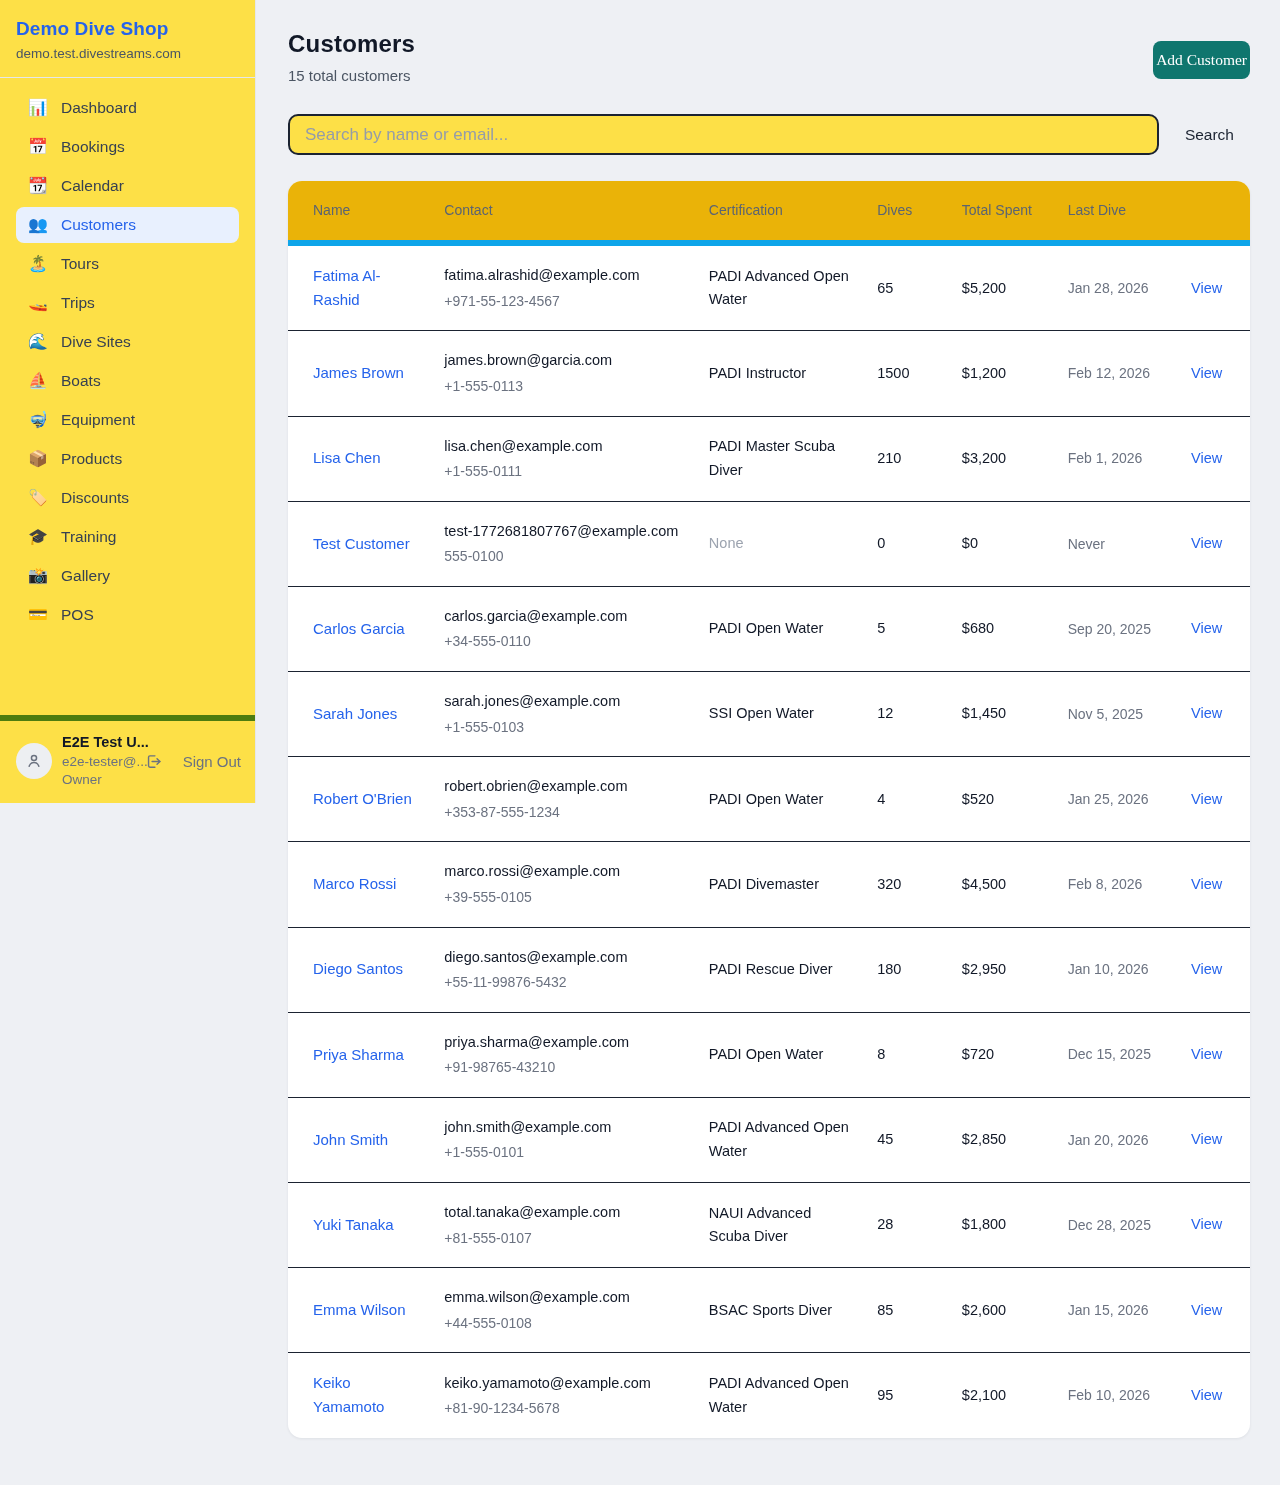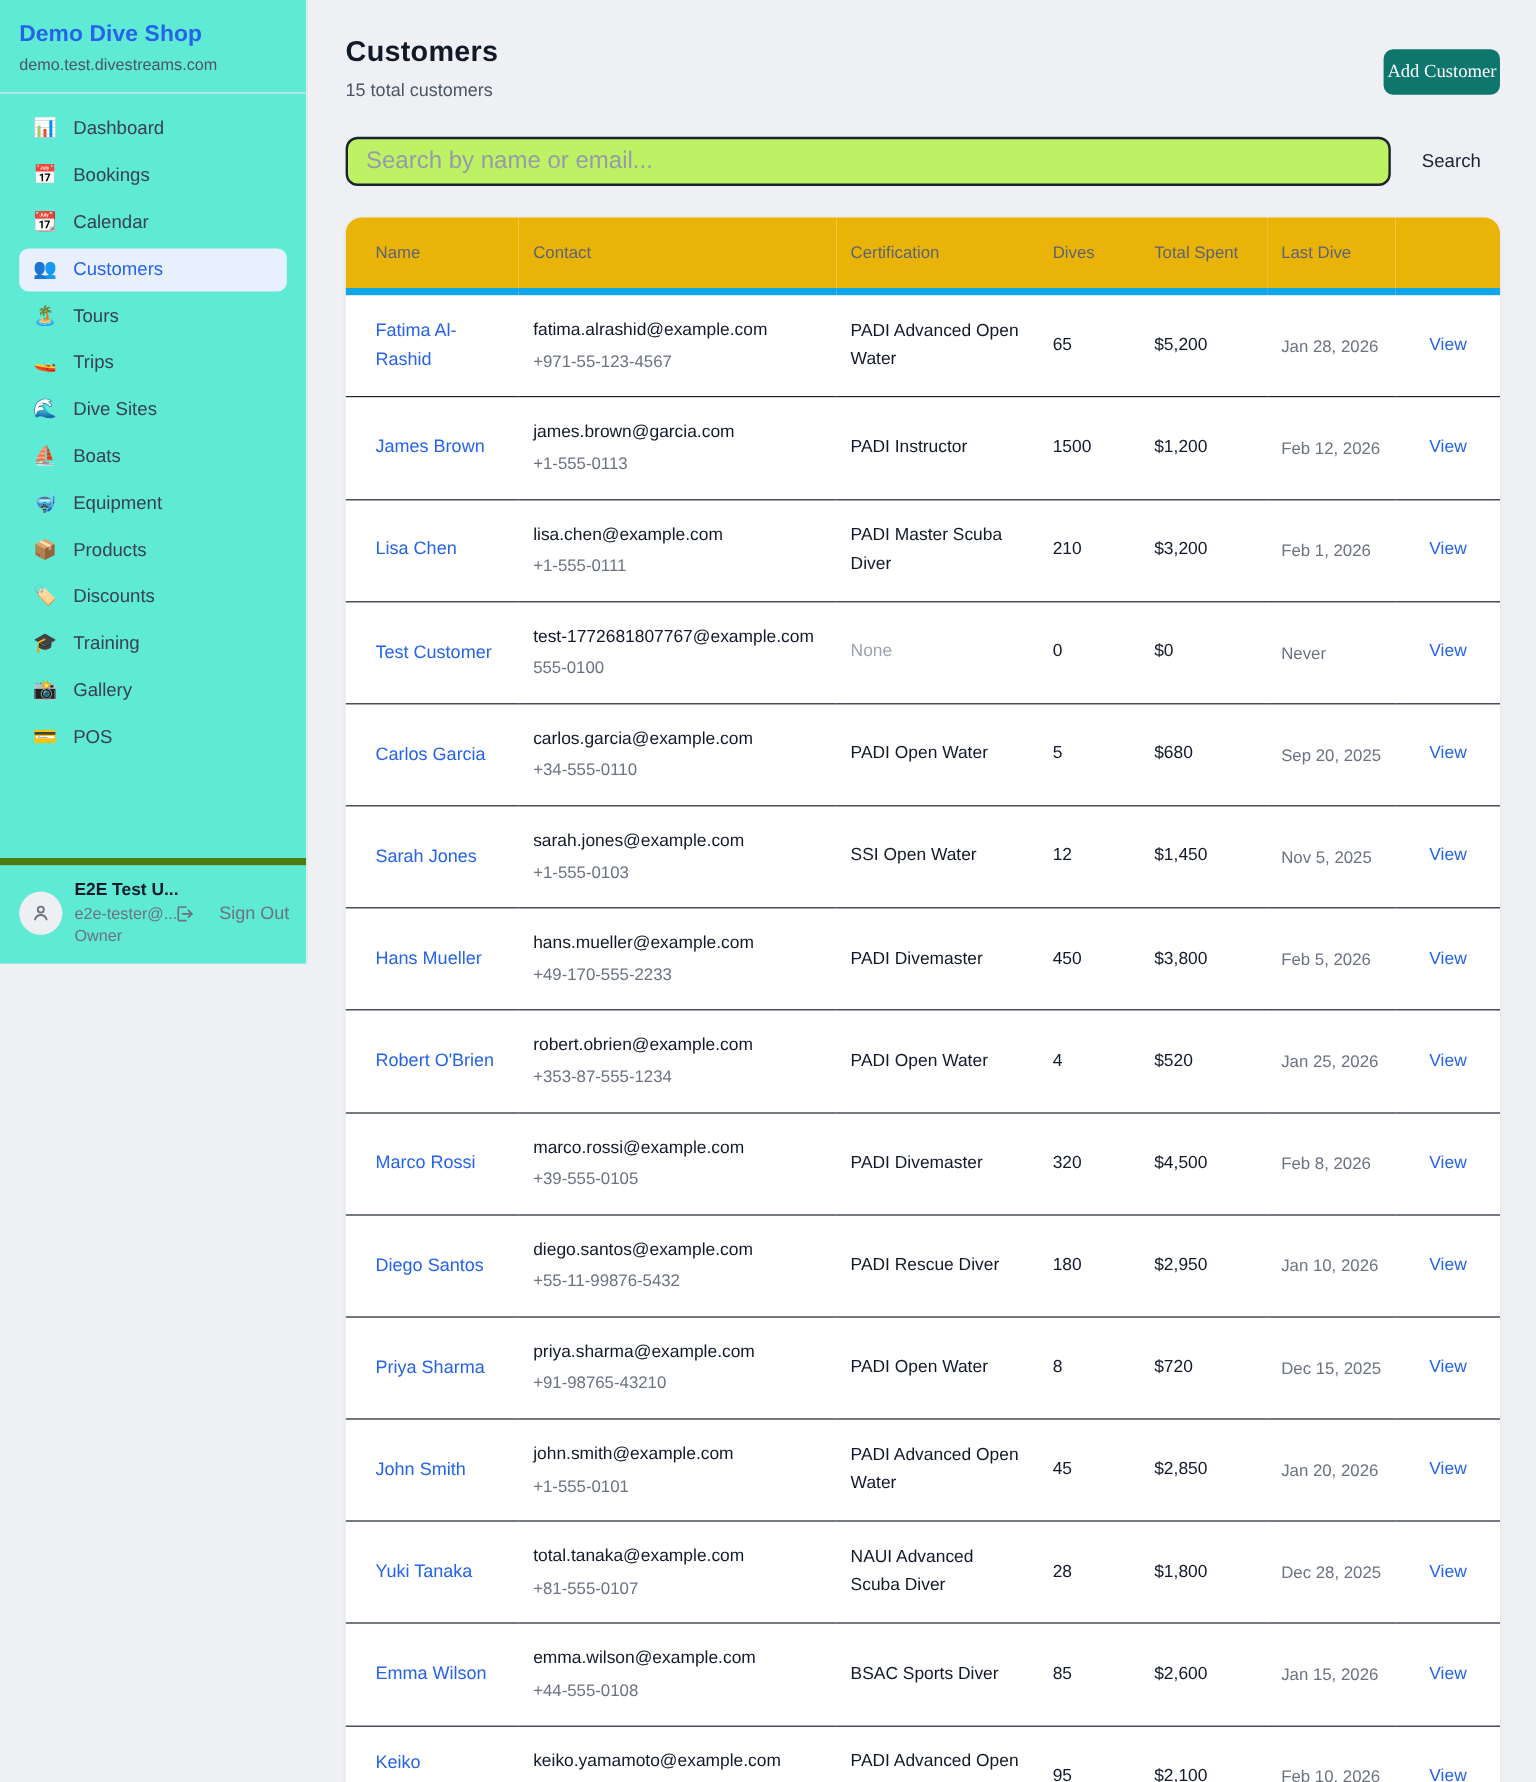--- a/index.html
+++ b/index.html
@@ -4,21 +4,21 @@
 <style>
   * { box-sizing: border-box; margin: 0; padding: 0; }
   html, body { background: #eef0f4; }
   body {
     width: 1280px; min-height: 1485px; position: relative;
     font-family: "Liberation Sans", sans-serif; color: #111827;
   }
   
   .sidebar {
     position: absolute; left: 0; top: 0; width: 256px; height: 803px;
-    background: #5eead4; border-right: 1px solid #e5e7eb;
+    background: #fde047; border-right: 1px solid #e5e7eb;
     display: flex; flex-direction: column; justify-content: center;
   }
   .brand { padding: 18px 16px 16px 16px; border-bottom: 1px solid #e5e7eb; }
   .brand-name { font-size: 19px; font-weight: 700; color: #2563eb; letter-spacing: .1px; }
   .brand-domain { font-size: 13.5px; color: #4b5563; margin-top: 6px; }
   .nav { padding: 12px 16px 6px 16px; flex: 1 1 auto; }
   .nav-item {
     display: flex; align-items: center; gap: 13px;
     padding: 9px 12px; border-radius: 8px; margin-bottom: 3px;
     font-size: 15.5px; color: #374151; cursor: pointer; text-decoration: none;
@@ -46,21 +46,21 @@
   .page-title { font-size: 24px; font-weight: 700; color: #111827; letter-spacing: .2px; }
   .page-subtitle { font-size: 15px; color: #4b5563; margin-top: 9px; }
   .add-btn {
     background: #0f766e; color: #ffffff; border: none; border-radius: 8px;
     font-family: Liberation Serif, serif; font-size: 15.5px; font-weight: 500;
     padding: 10px 3px; margin-top: 11px; cursor: pointer;
   }
   .search-row { display: flex; align-items: center; margin-top: 30px; }
   .search-input {
     flex: 1 1 auto; height: 41px; border: 2px solid #1b2331; border-radius: 10px;
-    padding: 0 15px; font-family: inherit; font-size: 20px; color: #111827; background: #bef264;
+    padding: 0 15px; font-family: inherit; font-size: 17px; color: #111827; background: #fde047;
     outline: none;
   }
   .search-input::placeholder { color: #959ca8; }
   .search-btn {
     background: none; border: none; font-family: inherit; font-size: 15.5px;
     color: #1b2331; margin-left: 26px; margin-right: 16px; cursor: pointer;
   }
   
   .table-card {
     margin-top: 26px; background: #ffffff; border-radius: 14px; overflow: hidden;
@@ -283,32 +283,20 @@
       <div class="cell-email">sarah.jones@example.com</div>
       <div class="cell-phone">+1-555-0103</div>
     </td>
     <td class="cell-cert">SSI Open Water</td>
     <td class="cell-dives">12</td>
     <td class="cell-spent">$1,450</td>
     <td class="cell-date">Nov 5, 2025</td>
     <td class="col-view"><a class="view-link">View</a></td>
   </tr>
           <tr>
-    <td><a class="name-link">Hans Mueller</a></td>
-    <td>
-      <div class="cell-email">hans.mueller@example.com</div>
-      <div class="cell-phone">+49-170-555-2233</div>
-    </td>
-    <td class="cell-cert">PADI Divemaster</td>
-    <td class="cell-dives">450</td>
-    <td class="cell-spent">$3,800</td>
-    <td class="cell-date">Feb 5, 2026</td>
-    <td class="col-view"><a class="view-link">View</a></td>
-  </tr>
-          <tr>
     <td><a class="name-link">Robert O'Brien</a></td>
     <td>
       <div class="cell-email">robert.obrien@example.com</div>
       <div class="cell-phone">+353-87-555-1234</div>
     </td>
     <td class="cell-cert">PADI Open Water</td>
     <td class="cell-dives">4</td>
     <td class="cell-spent">$520</td>
     <td class="cell-date">Jan 25, 2026</td>
     <td class="col-view"><a class="view-link">View</a></td>

